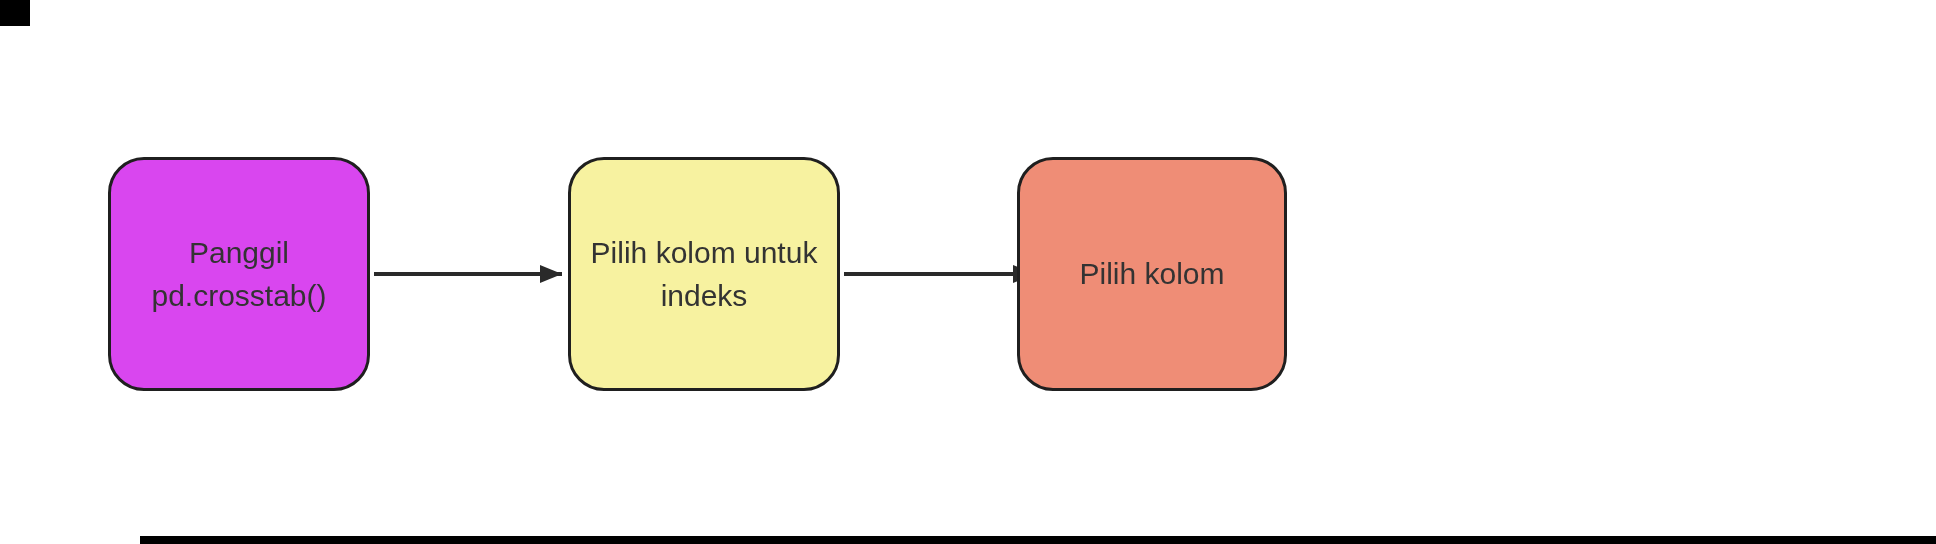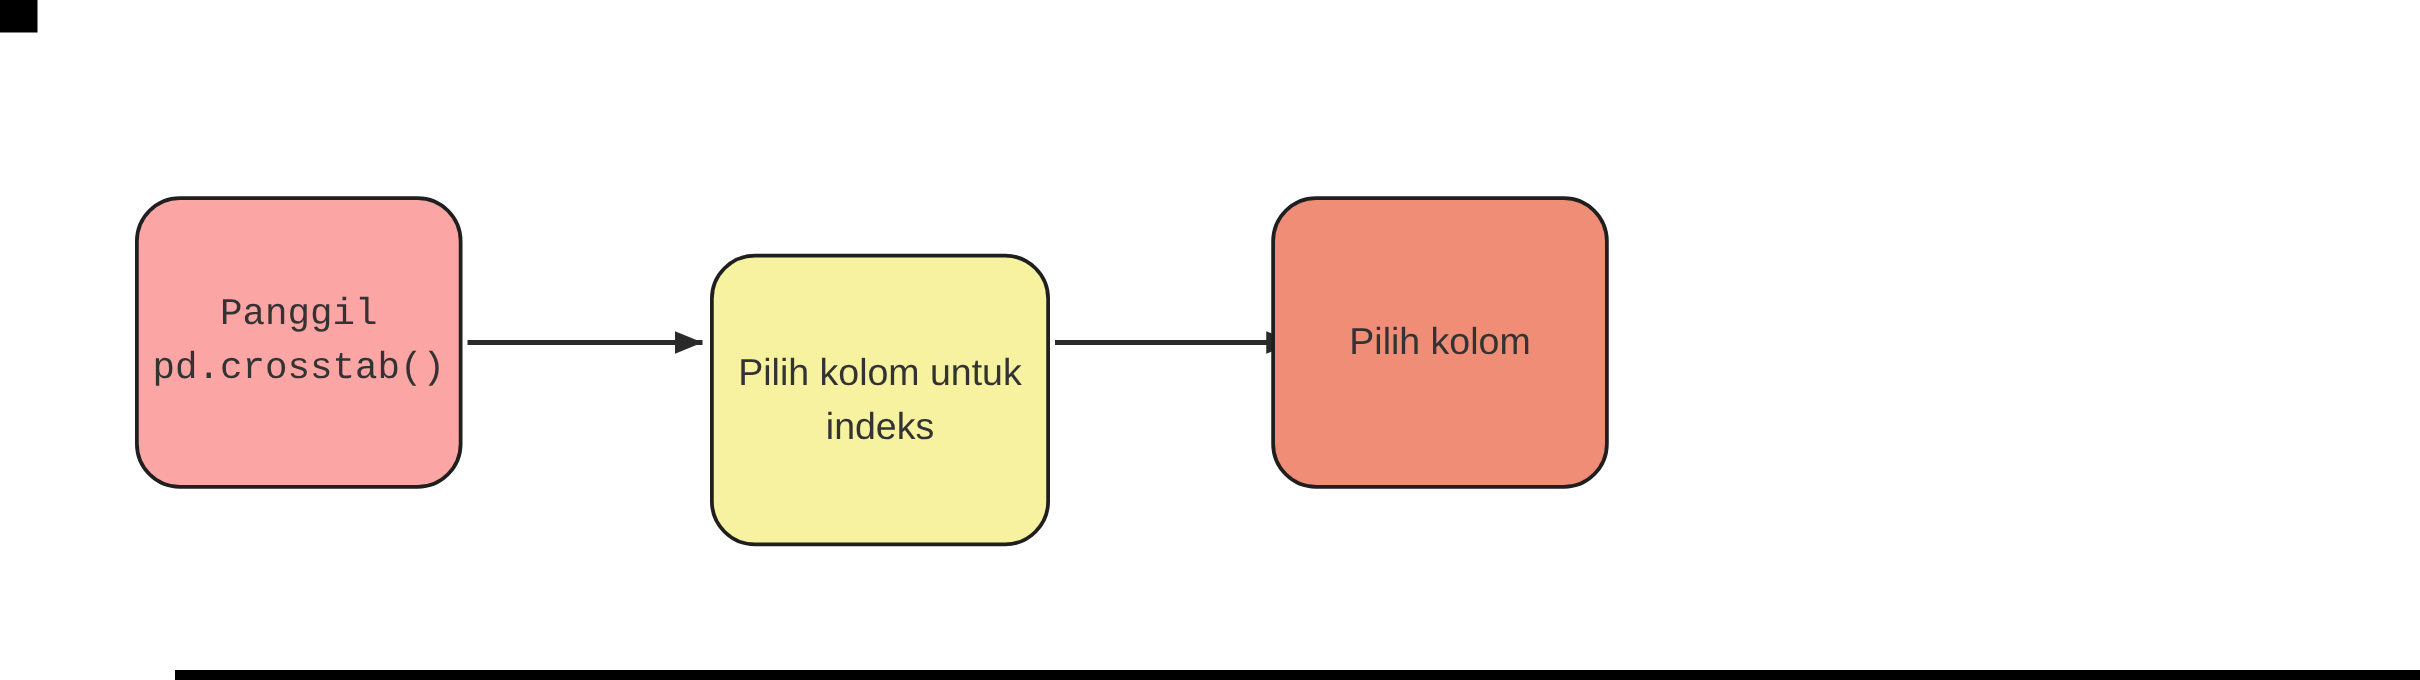--- a/index.html
+++ b/index.html
@@ -55,42 +55,42 @@
     justify-content: center;
     text-align: center;
     padding: 0 14px;
   }
   .node-label {
     font-size: 30px;
     line-height: 1.45;
     color: #333333;
   }
   .node.n0 { left: 108px; width: 262px; }
-  .node.n1 { left: 568px; width: 272px; margin-top: 46px; }
+  .node.n1 { left: 568px; width: 272px; }
   .node.n2 { left: 1017px; width: 270px; }
 </style>
 </head>
 <body>
 
 <div class="canvas">
 
   <div class="artifact top-left"></div>
   <div class="artifact bottom"></div>
 
   <svg class="edges" width="1936" height="544" viewBox="0 0 1936 544">
     <defs>
       <marker id="arrowhead" markerUnits="userSpaceOnUse" markerWidth="26" markerHeight="22" refX="22" refY="10" orient="auto">
         <polygon points="0 1, 22 10, 0 19" fill="#2a2a2a"></polygon>
       </marker>
     </defs>
     <line class="edge-line" x1="374" y1="274" x2="562" y2="274" marker-end="url(#arrowhead)" stroke="#2a2a2a"></line>
     <line class="edge-line" x1="844" y1="274" x2="1035" y2="274" marker-end="url(#arrowhead)" stroke="#2a2a2a"></line>
   </svg>
 
-  <div class="node n0" style="background-color: #fca5a5; border-color: rgb(31, 31, 31); font-family: Liberation Mono, monospace;">
+  <div class="node n0" style="background-color: #d946ef; border-color: rgb(31, 31, 31);">
     <span class="node-label">Panggil pd.crosstab()</span>
   </div>
 
   <div class="node n1" style="background-color: rgb(247, 242, 160); border-color: rgb(31, 31, 31);">
     <span class="node-label">Pilih kolom untuk indeks</span>
   </div>
 
   <div class="node n2" style="background-color: rgb(239, 141, 118); border-color: rgb(31, 31, 31);">
     <span class="node-label">Pilih kolom</span>
   </div>

